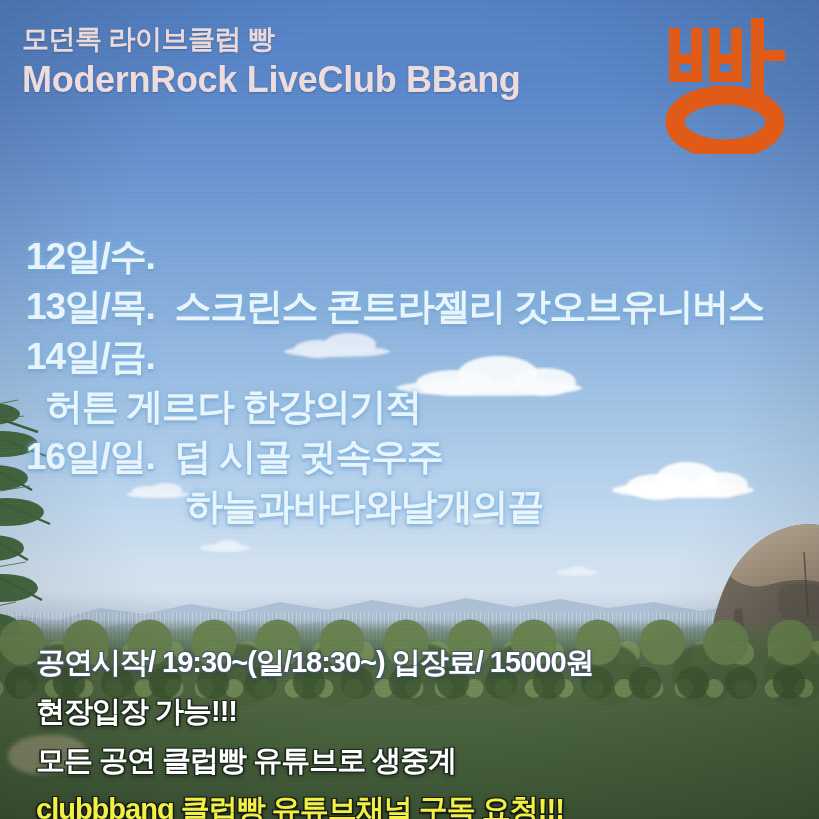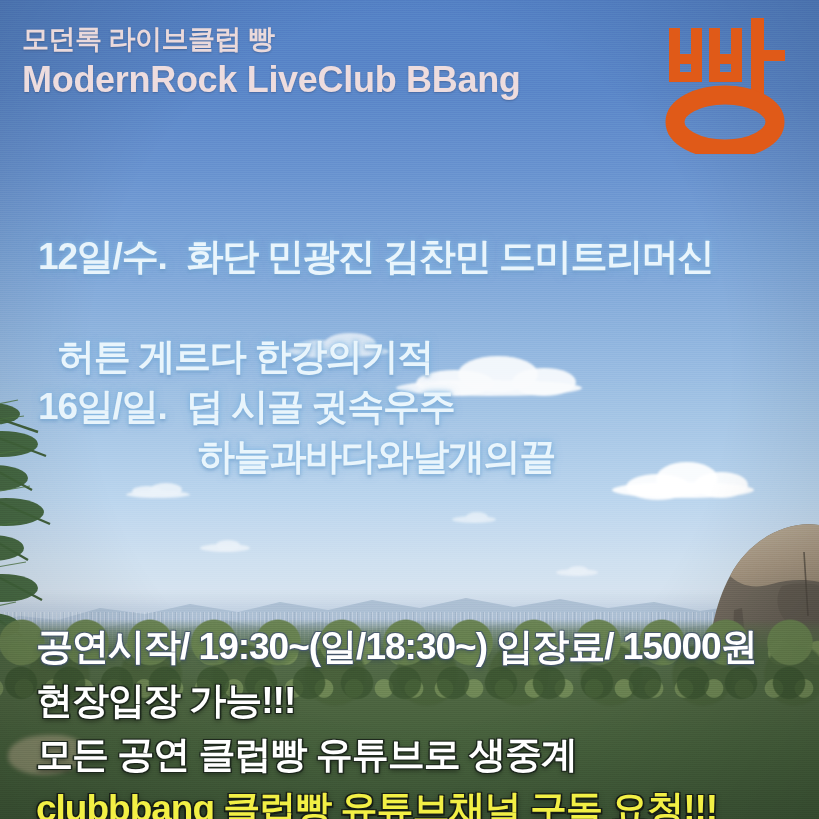--- a/index.html
+++ b/index.html
@@ -215,21 +215,21 @@
     right: 24px;
     top: 14px;
     width: 132px;
     height: 140px;
   }
   .logo svg { display: block; width: 100%; height: 100%; }
 
   
   .schedule {
     position: absolute;
-    left: 38px;
+    left: 26px;
     top: 232px;
     width: 768px;
   }
   .sched-row {
     display: flex;
     align-items: baseline;
     height: 50px;
     white-space: nowrap;
   }
   .sched-date {
@@ -261,33 +261,34 @@
   .sched-cont .sched-acts { margin-left: 0; }
 
   
   .info {
     position: absolute;
     left: 36px;
     top: 628px;
     width: 760px;
   }
   .info-line {
-    font-size: 37px;
+    font-size: 29px;
     font-weight: bold;
     color: #ffffff;
     letter-spacing: -1px;
     line-height: 1.0;
     margin-bottom: 17px;
     white-space: nowrap;
     text-shadow:
       -1.4px -1.4px 0 rgba(30,40,30,.95),
        1.4px -1.4px 0 rgba(30,40,30,.95),
       -1.4px  1.4px 0 rgba(30,40,30,.95),
        1.4px  1.4px 0 rgba(30,40,30,.95),
        0 2px 5px rgba(0,0,0,.55);
+    margin-top: 20px;
   }
   .info-line.muted-shadow {
     text-shadow:
       -1px -1px 0 rgba(70,86,108,.75),
        1px -1px 0 rgba(70,86,108,.75),
       -1px  1px 0 rgba(70,86,108,.75),
        1px  1px 0 rgba(70,86,108,.75),
        0 2px 4px rgba(40,60,80,.5);
   }
   .info-line.highlight {
@@ -453,25 +454,29 @@
 
           <ellipse cx="62" cy="108" rx="50" ry="27" fill="none" stroke="#e05a18" stroke-width="19"></ellipse>
         </g>
       </svg>
     </div>
 
     <div class="schedule">
 
       <div class="sched-row">
         <span class="sched-date">12일/수.</span>
-        <span class="sched-acts">화단 민광진 김찬민 드미트리머신</span>
       </div>
 
-
       <div class="sched-row">
+        <span class="sched-date">13일/목.</span>
+        <span class="sched-acts">스크린스 콘트라젤리 갓오브유니버스</span>
+      </div>
+
+      <div class="sched-row">
+        <span class="sched-date">14일/금.</span>
       </div>
 
       <div class="sched-row">
         <span class="sched-acts">허튼 게르다 한강의기적</span>
       </div>
 
       <div class="sched-row">
         <span class="sched-date">16일/일.</span>
         <span class="sched-acts">덥 시골 귓속우주</span>
       </div>

